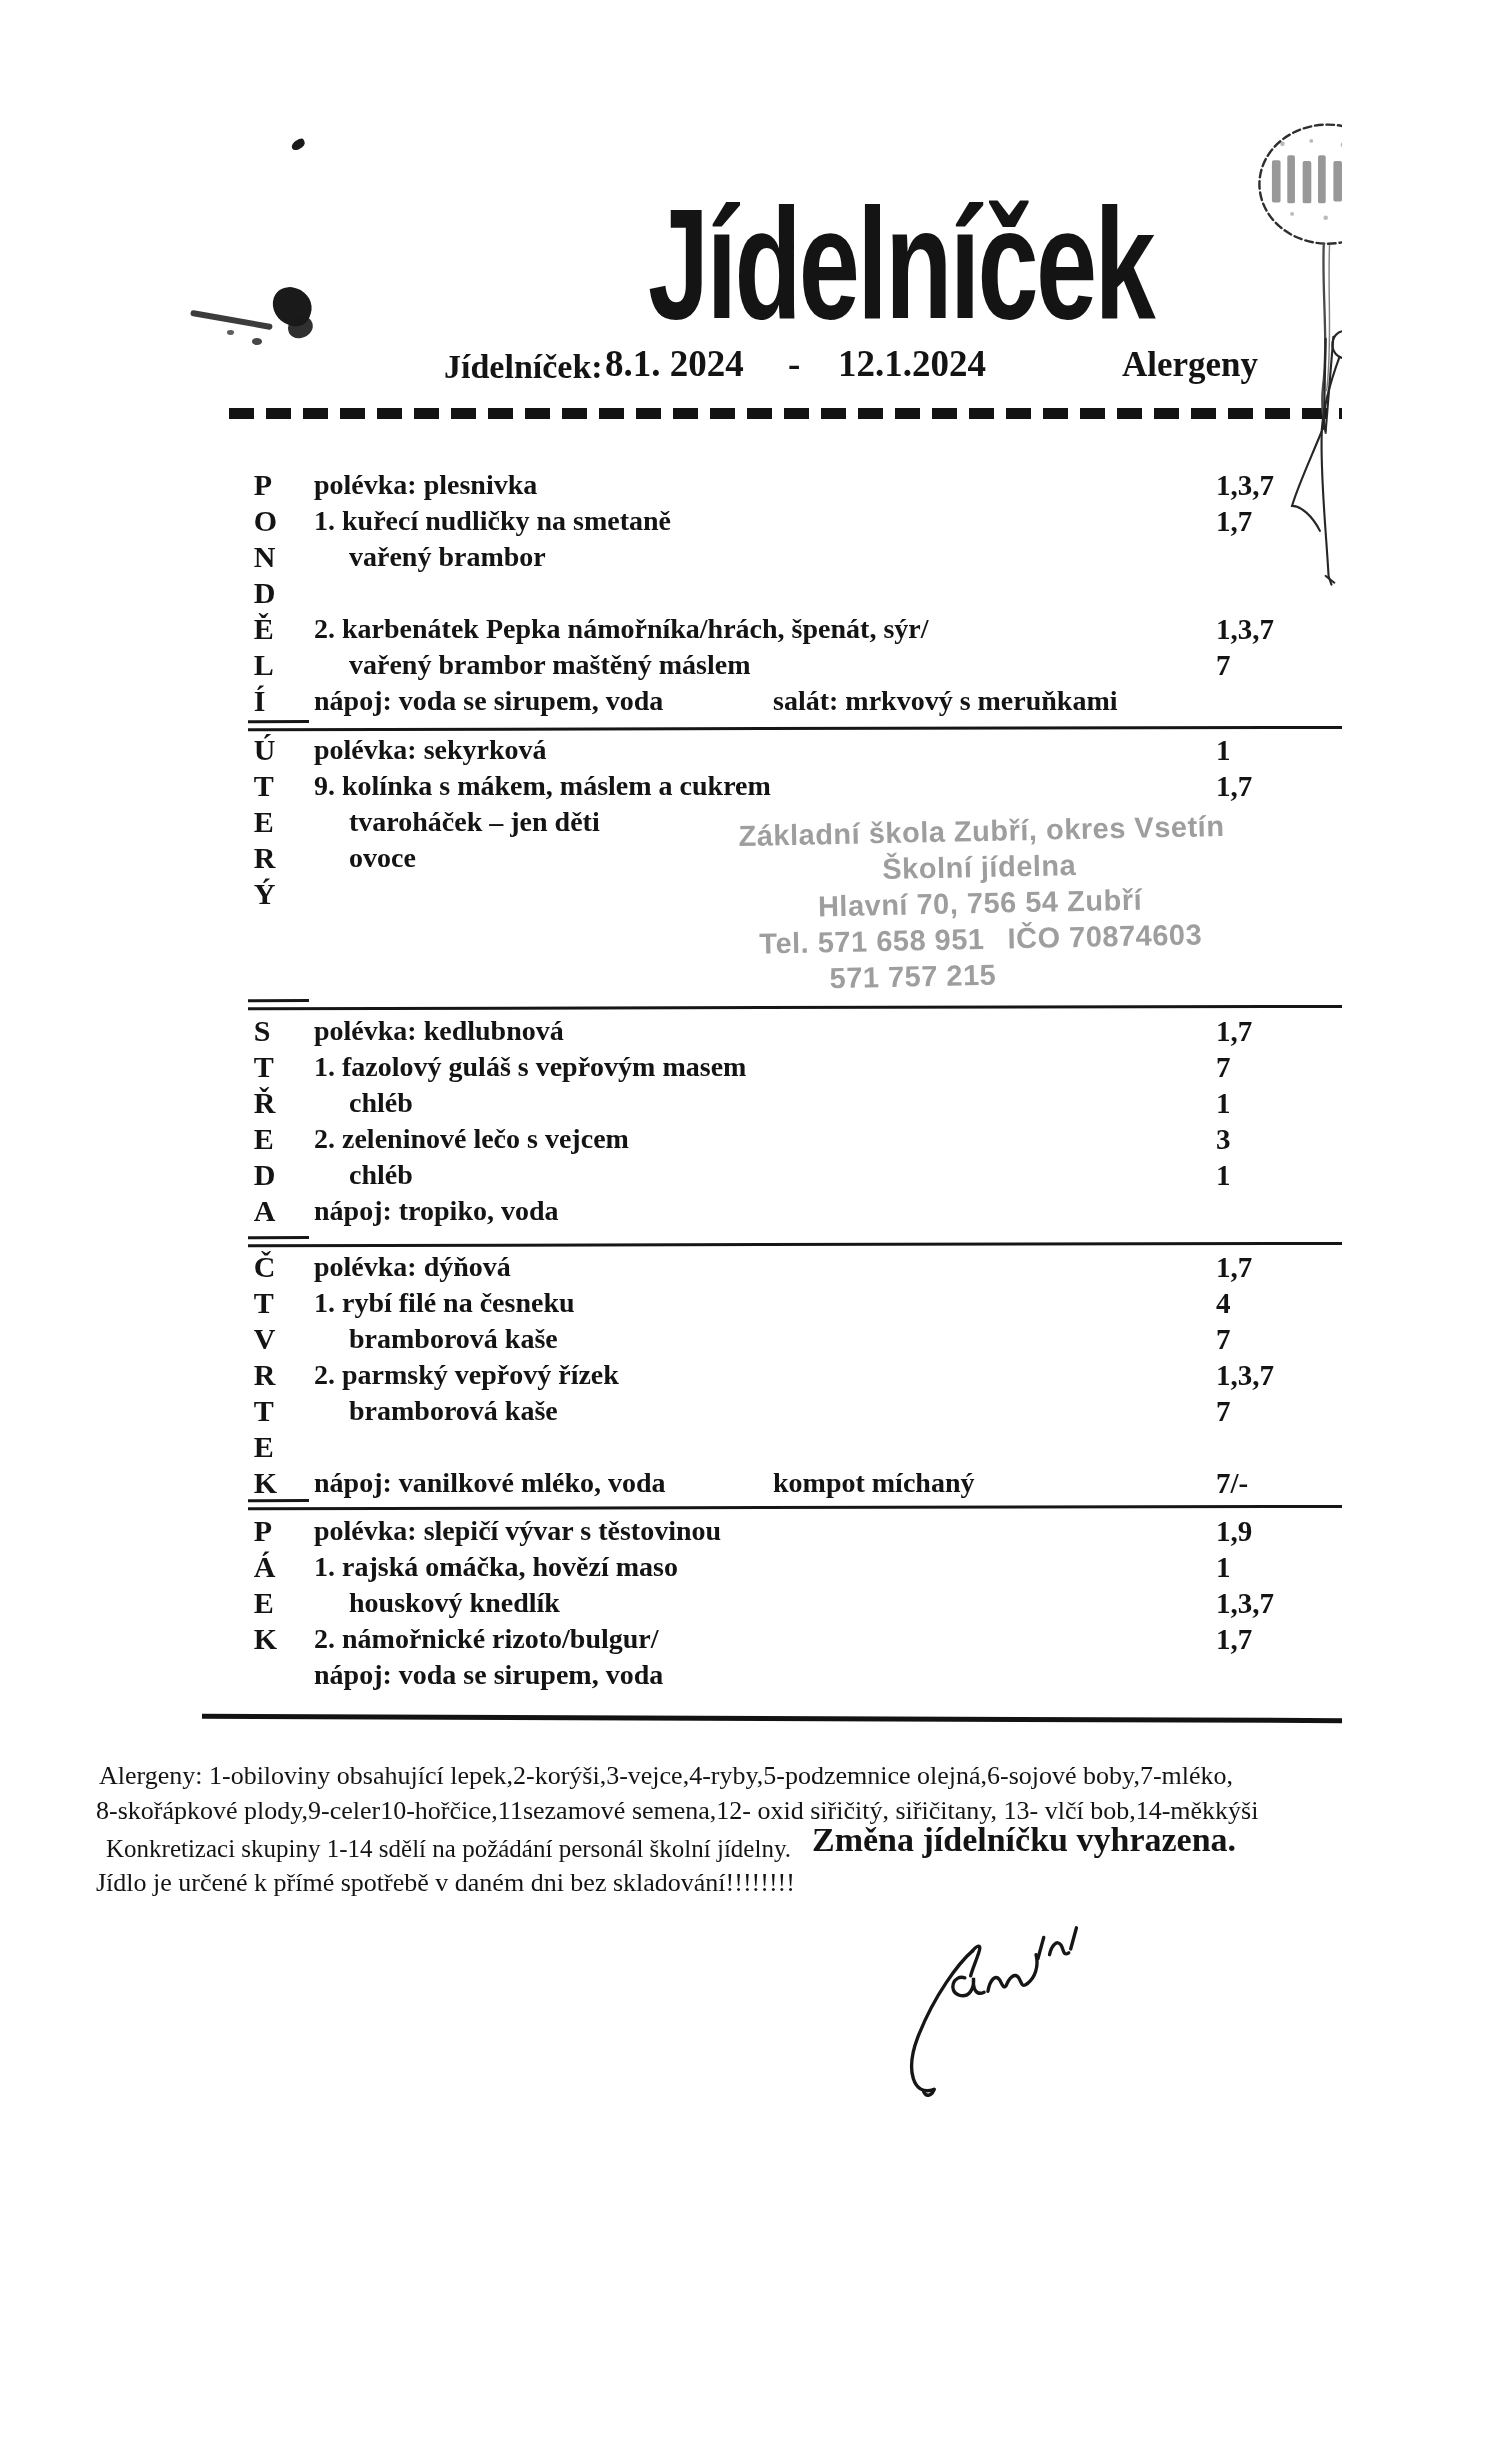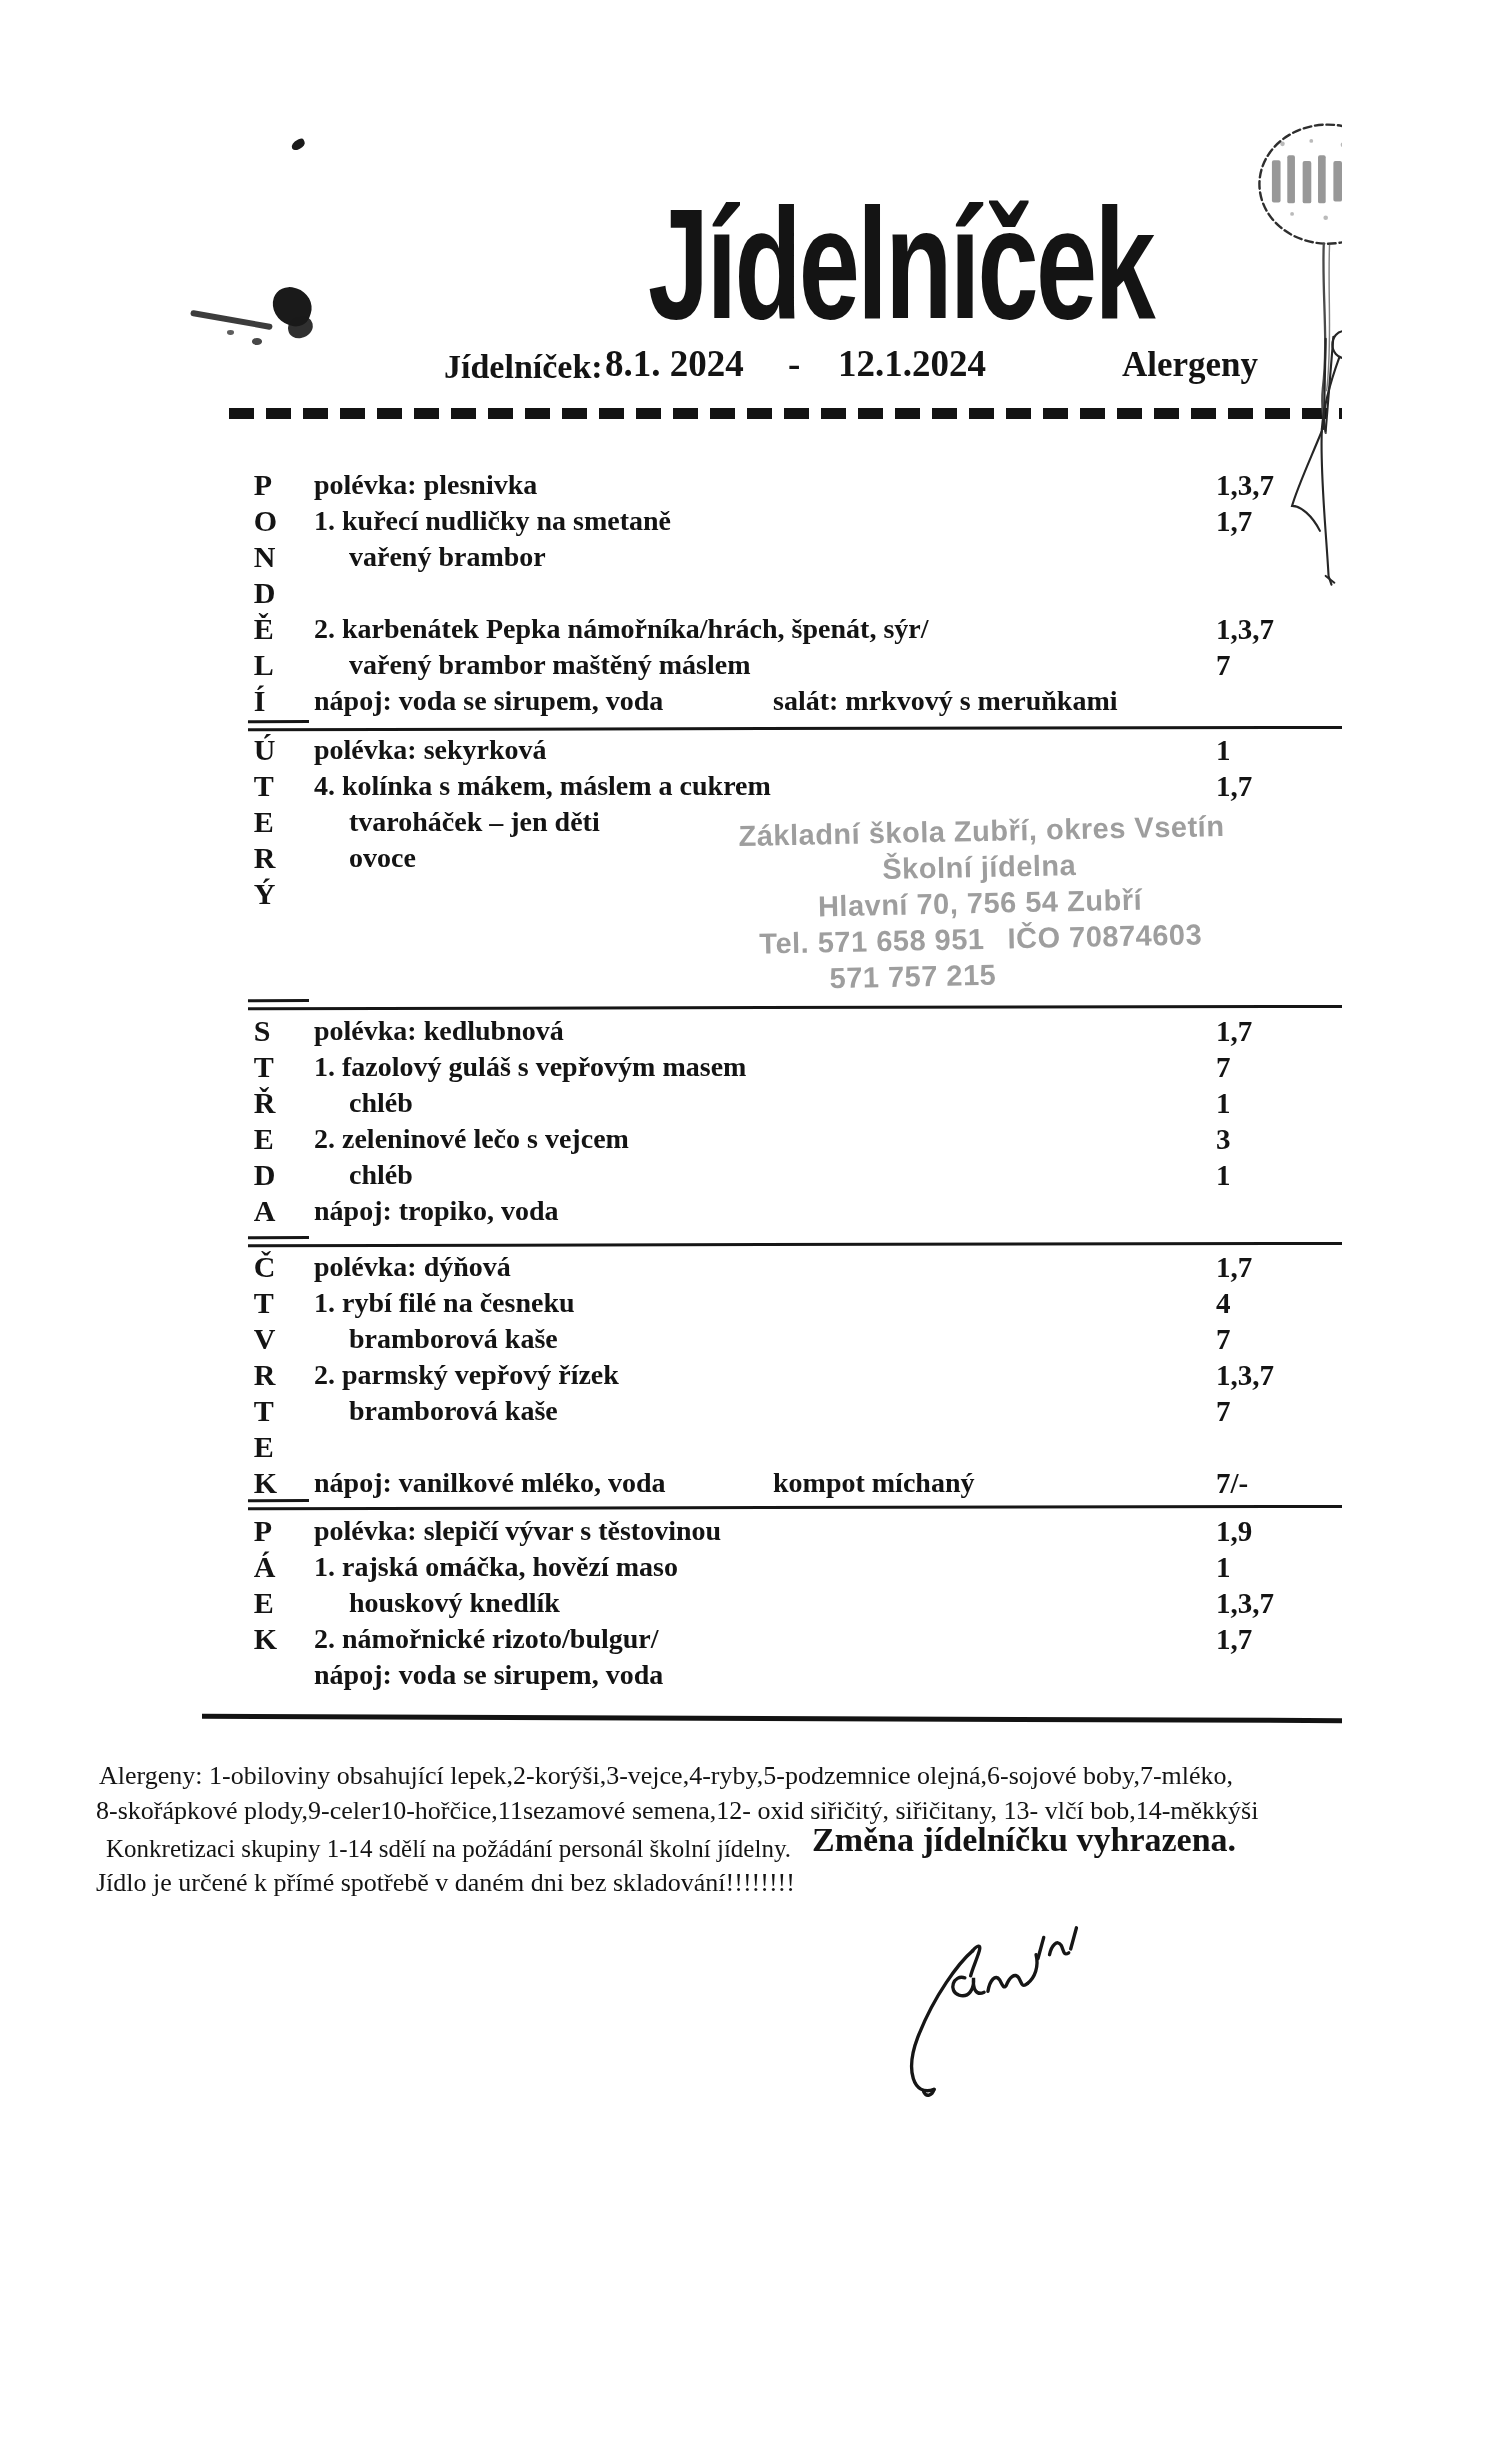--- a/index.html
+++ b/index.html
@@ -152,21 +152,21 @@
   <div class="sep" style="top:727px"></div>
 
   <div class="day" id="day-tuesday">
     <div class="r">
         <span class="l">Ú</span>
         <span class="t">polévka: sekyrková</span>
         <span class="a">1</span>
       </div>
     <div class="r">
         <span class="l">T</span>
-        <span class="t">4. kolínka s mákem, máslem a cukrem</span>
+        <span class="t">9. kolínka s mákem, máslem a cukrem</span>
         <span class="a">1,7</span>
       </div>
     <div class="r">
         <span class="l">E</span>
         <span class="t ind">tvaroháček – jen děti</span>
       </div>
     <div class="r">
         <span class="l">R</span>
         <span class="t ind">ovoce</span>
       </div>

